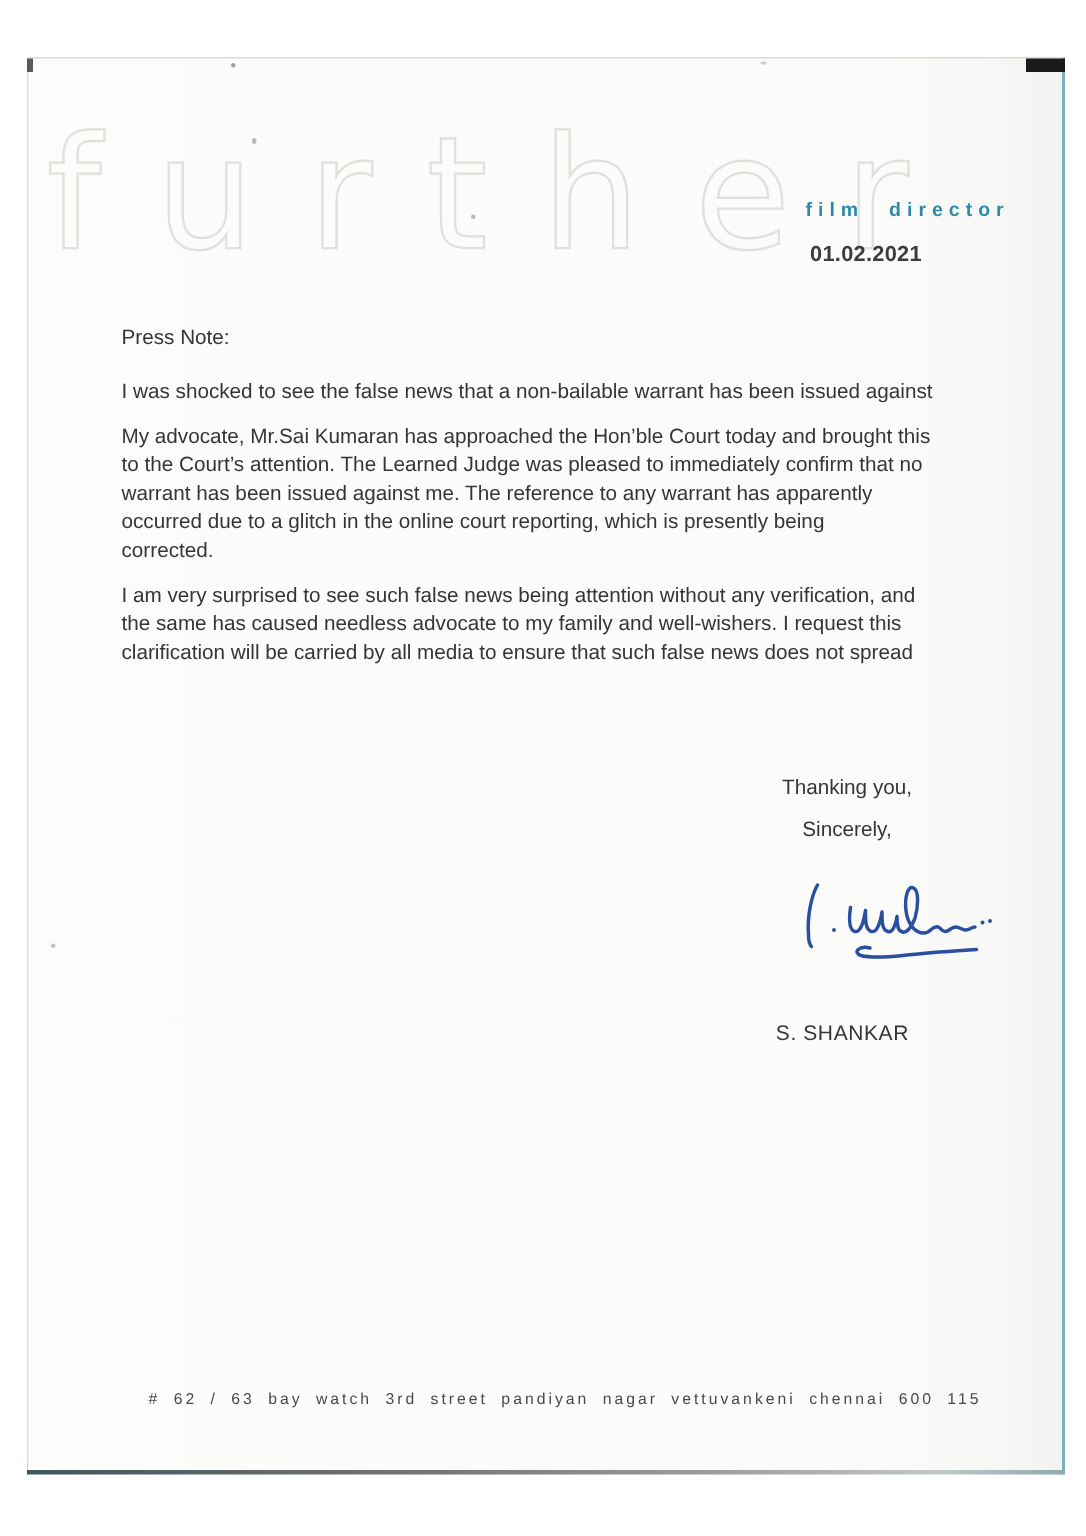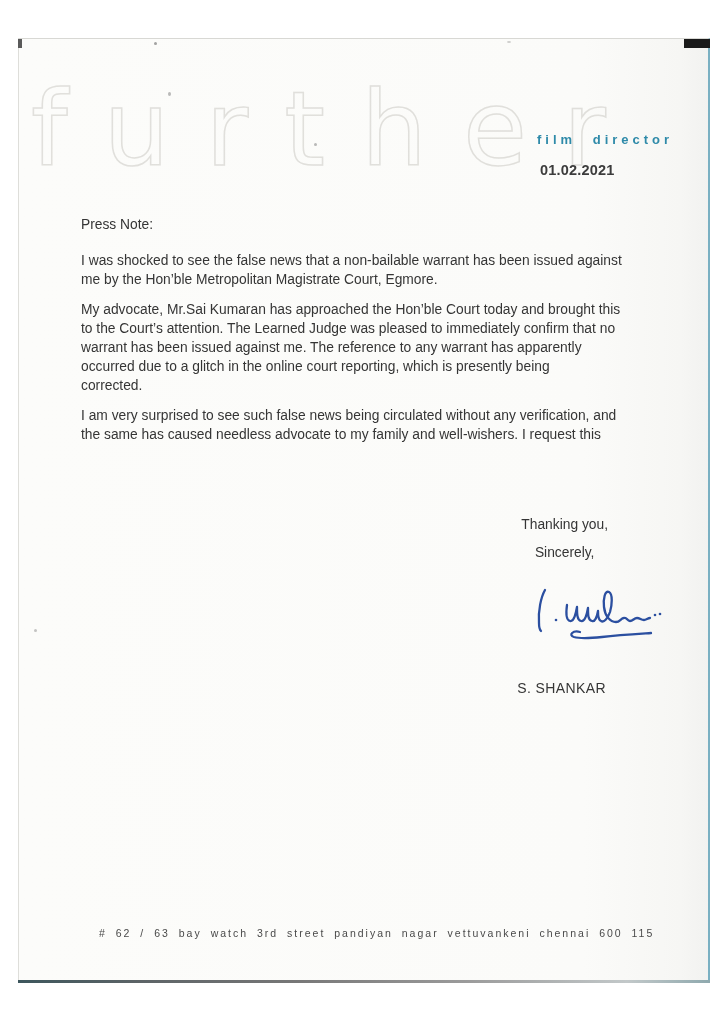--- a/index.html
+++ b/index.html
@@ -108,32 +108,32 @@
     <div class="watermark">further</div>
 
     <div class="tagline">film director</div>
 
     <div class="date">01.02.2021</div>
 
     <div class="content">
       <div class="heading">Press Note:</div>
       <div class="para">
           <div class="line">I was shocked to see the false news that a non-bailable warrant has been issued against</div>
-          <div class="line">me by the Hon’ble Metropolitan Magistrate Court, Egmore.</div>
         </div>
       <div class="para">
           <div class="line">My advocate, Mr.Sai Kumaran has approached the Hon’ble Court today and brought this</div>
           <div class="line">to the Court’s attention. The Learned Judge was pleased to immediately confirm that no</div>
           <div class="line">warrant has been issued against me. The reference to any warrant has apparently</div>
           <div class="line">occurred due to a glitch in the online court reporting, which is presently being</div>
           <div class="line">corrected.</div>
         </div>
       <div class="para">
-          <div class="line">I am very surprised to see such false news being circulated without any verification, and</div>
+          <div class="line">I am very surprised to see such false news being attention without any verification, and</div>
           <div class="line">the same has caused needless advocate to my family and well-wishers. I request this</div>
+          <div class="line">clarification will be carried by all media to ensure that such false news does not spread</div>
         </div>
     </div>
 
     <div class="closing">
       <div class="thanks">Thanking you,</div>
       <div class="sincerely">Sincerely,</div>
     </div>
 
     <svg class="signature" viewBox="0 0 150 64" xmlns="http://www.w3.org/2000/svg">
       <g fill="none" stroke="#2b4fa0" stroke-width="2.3" stroke-linecap="round" stroke-linejoin="round">

